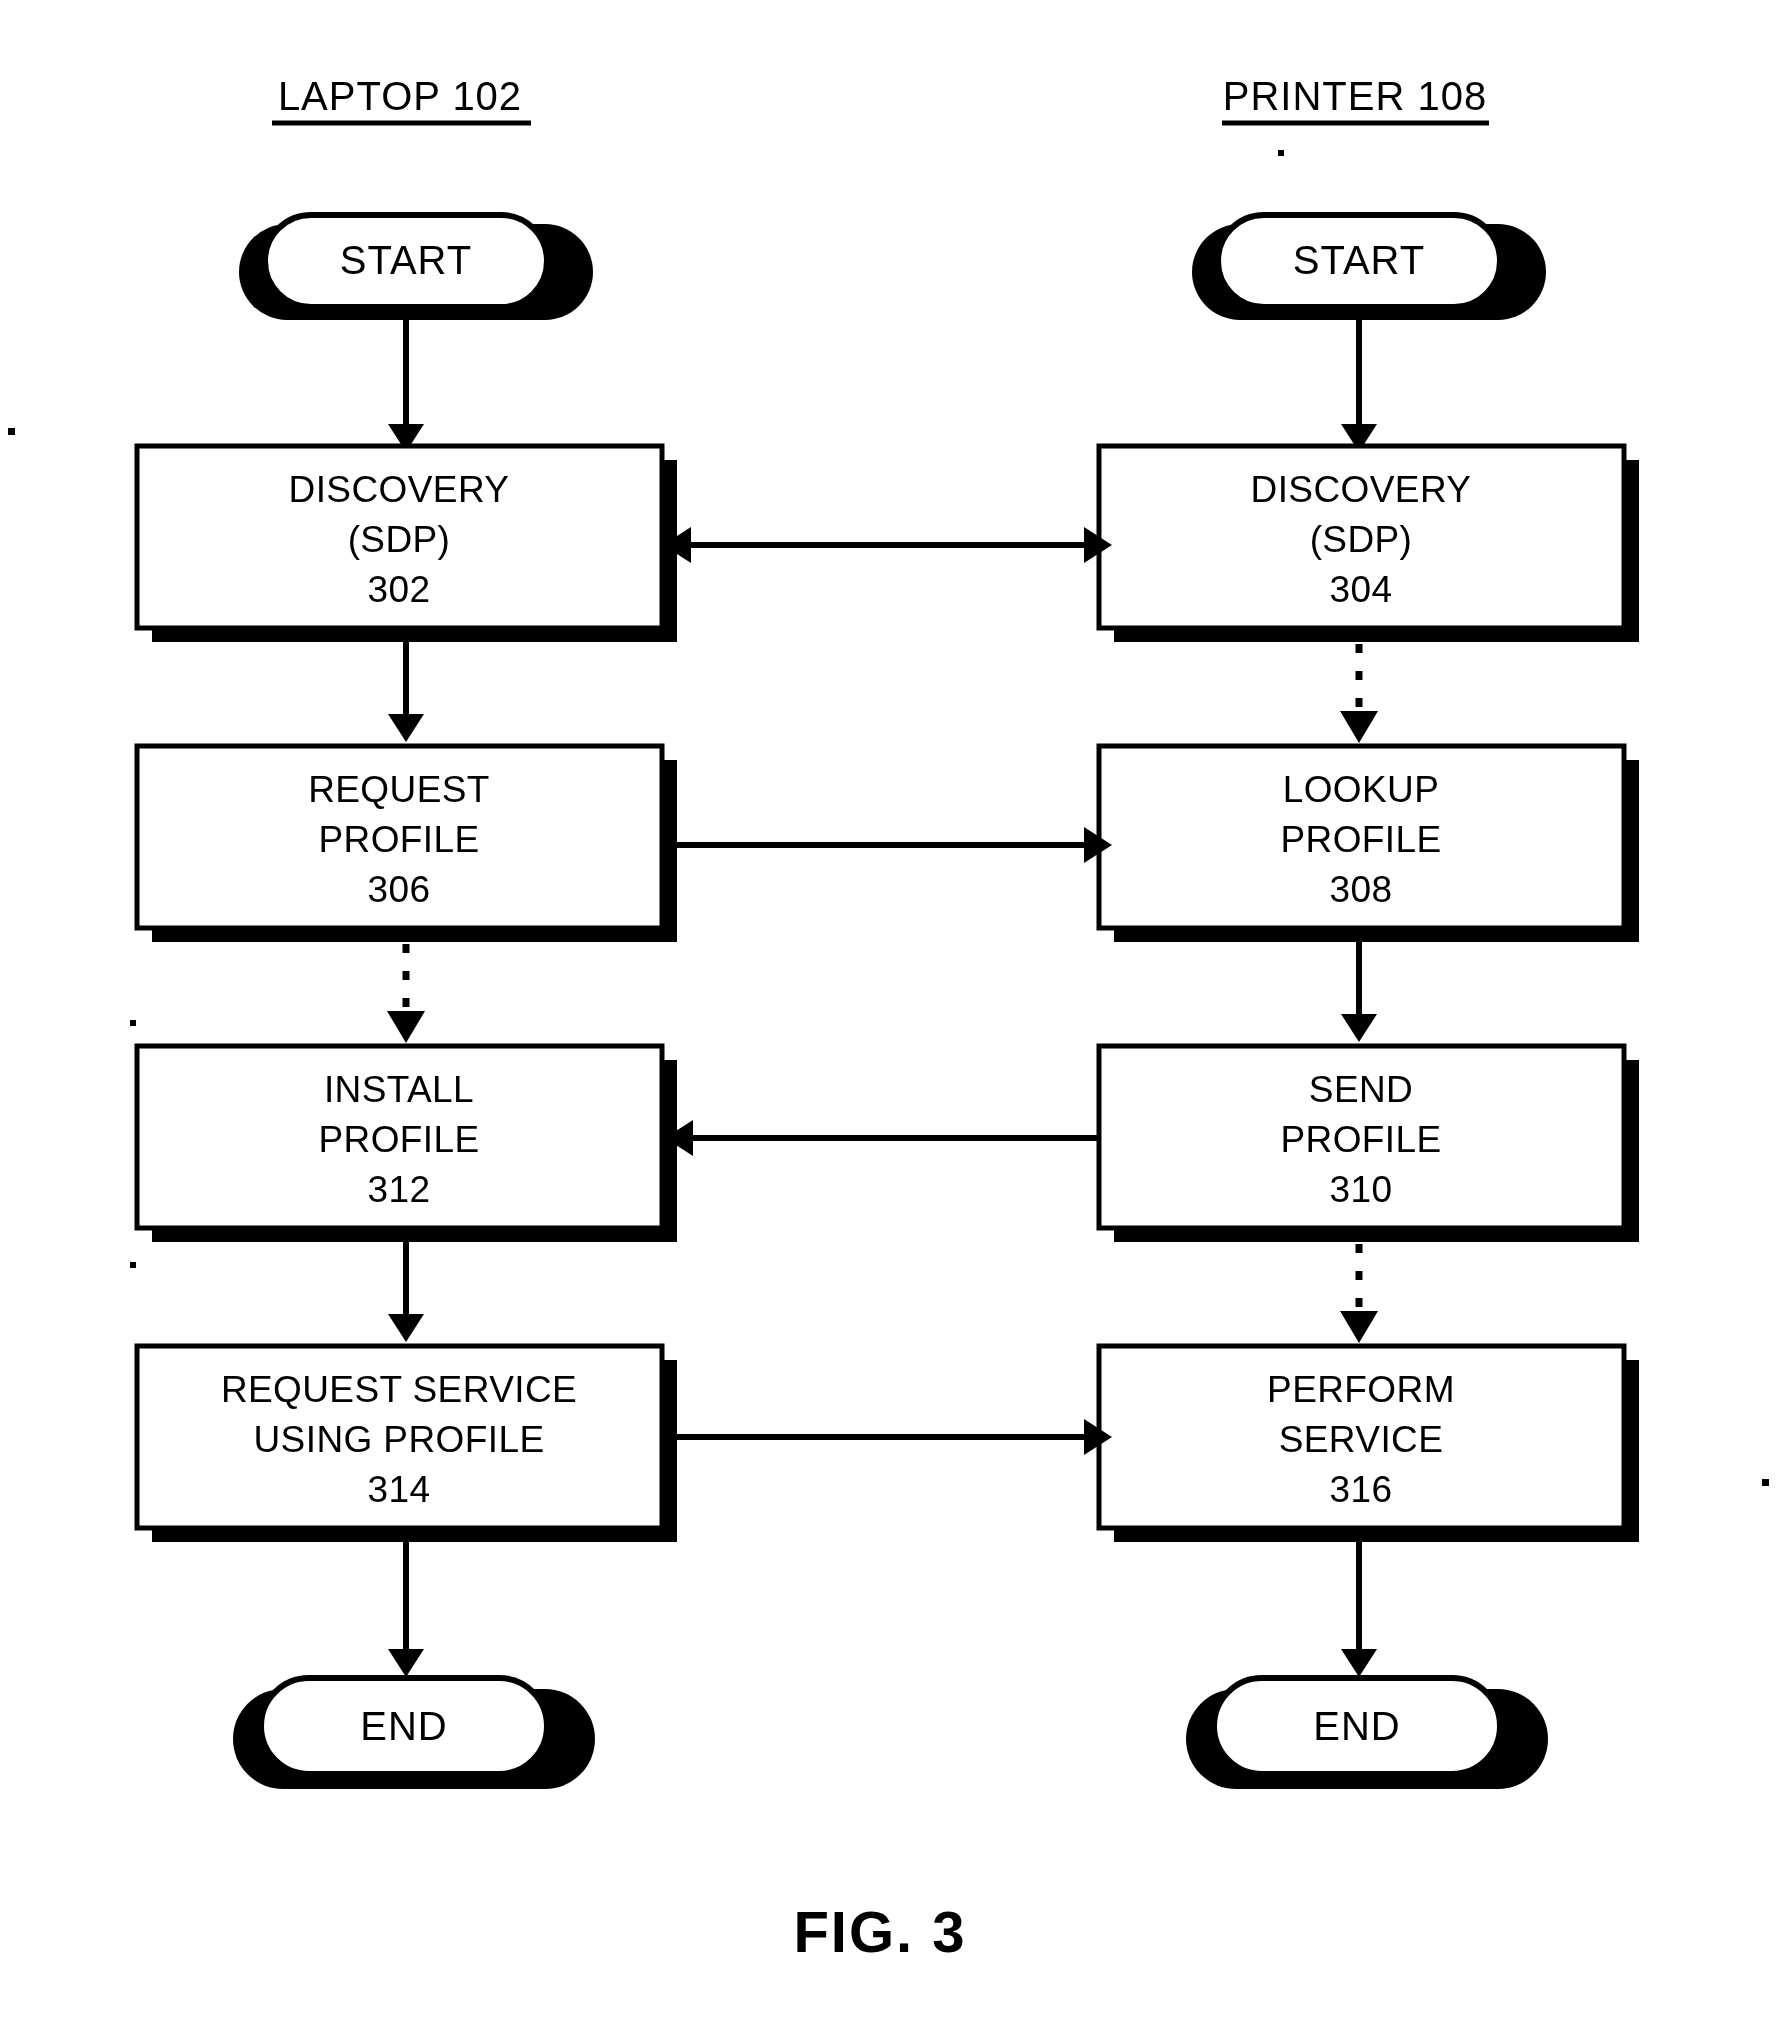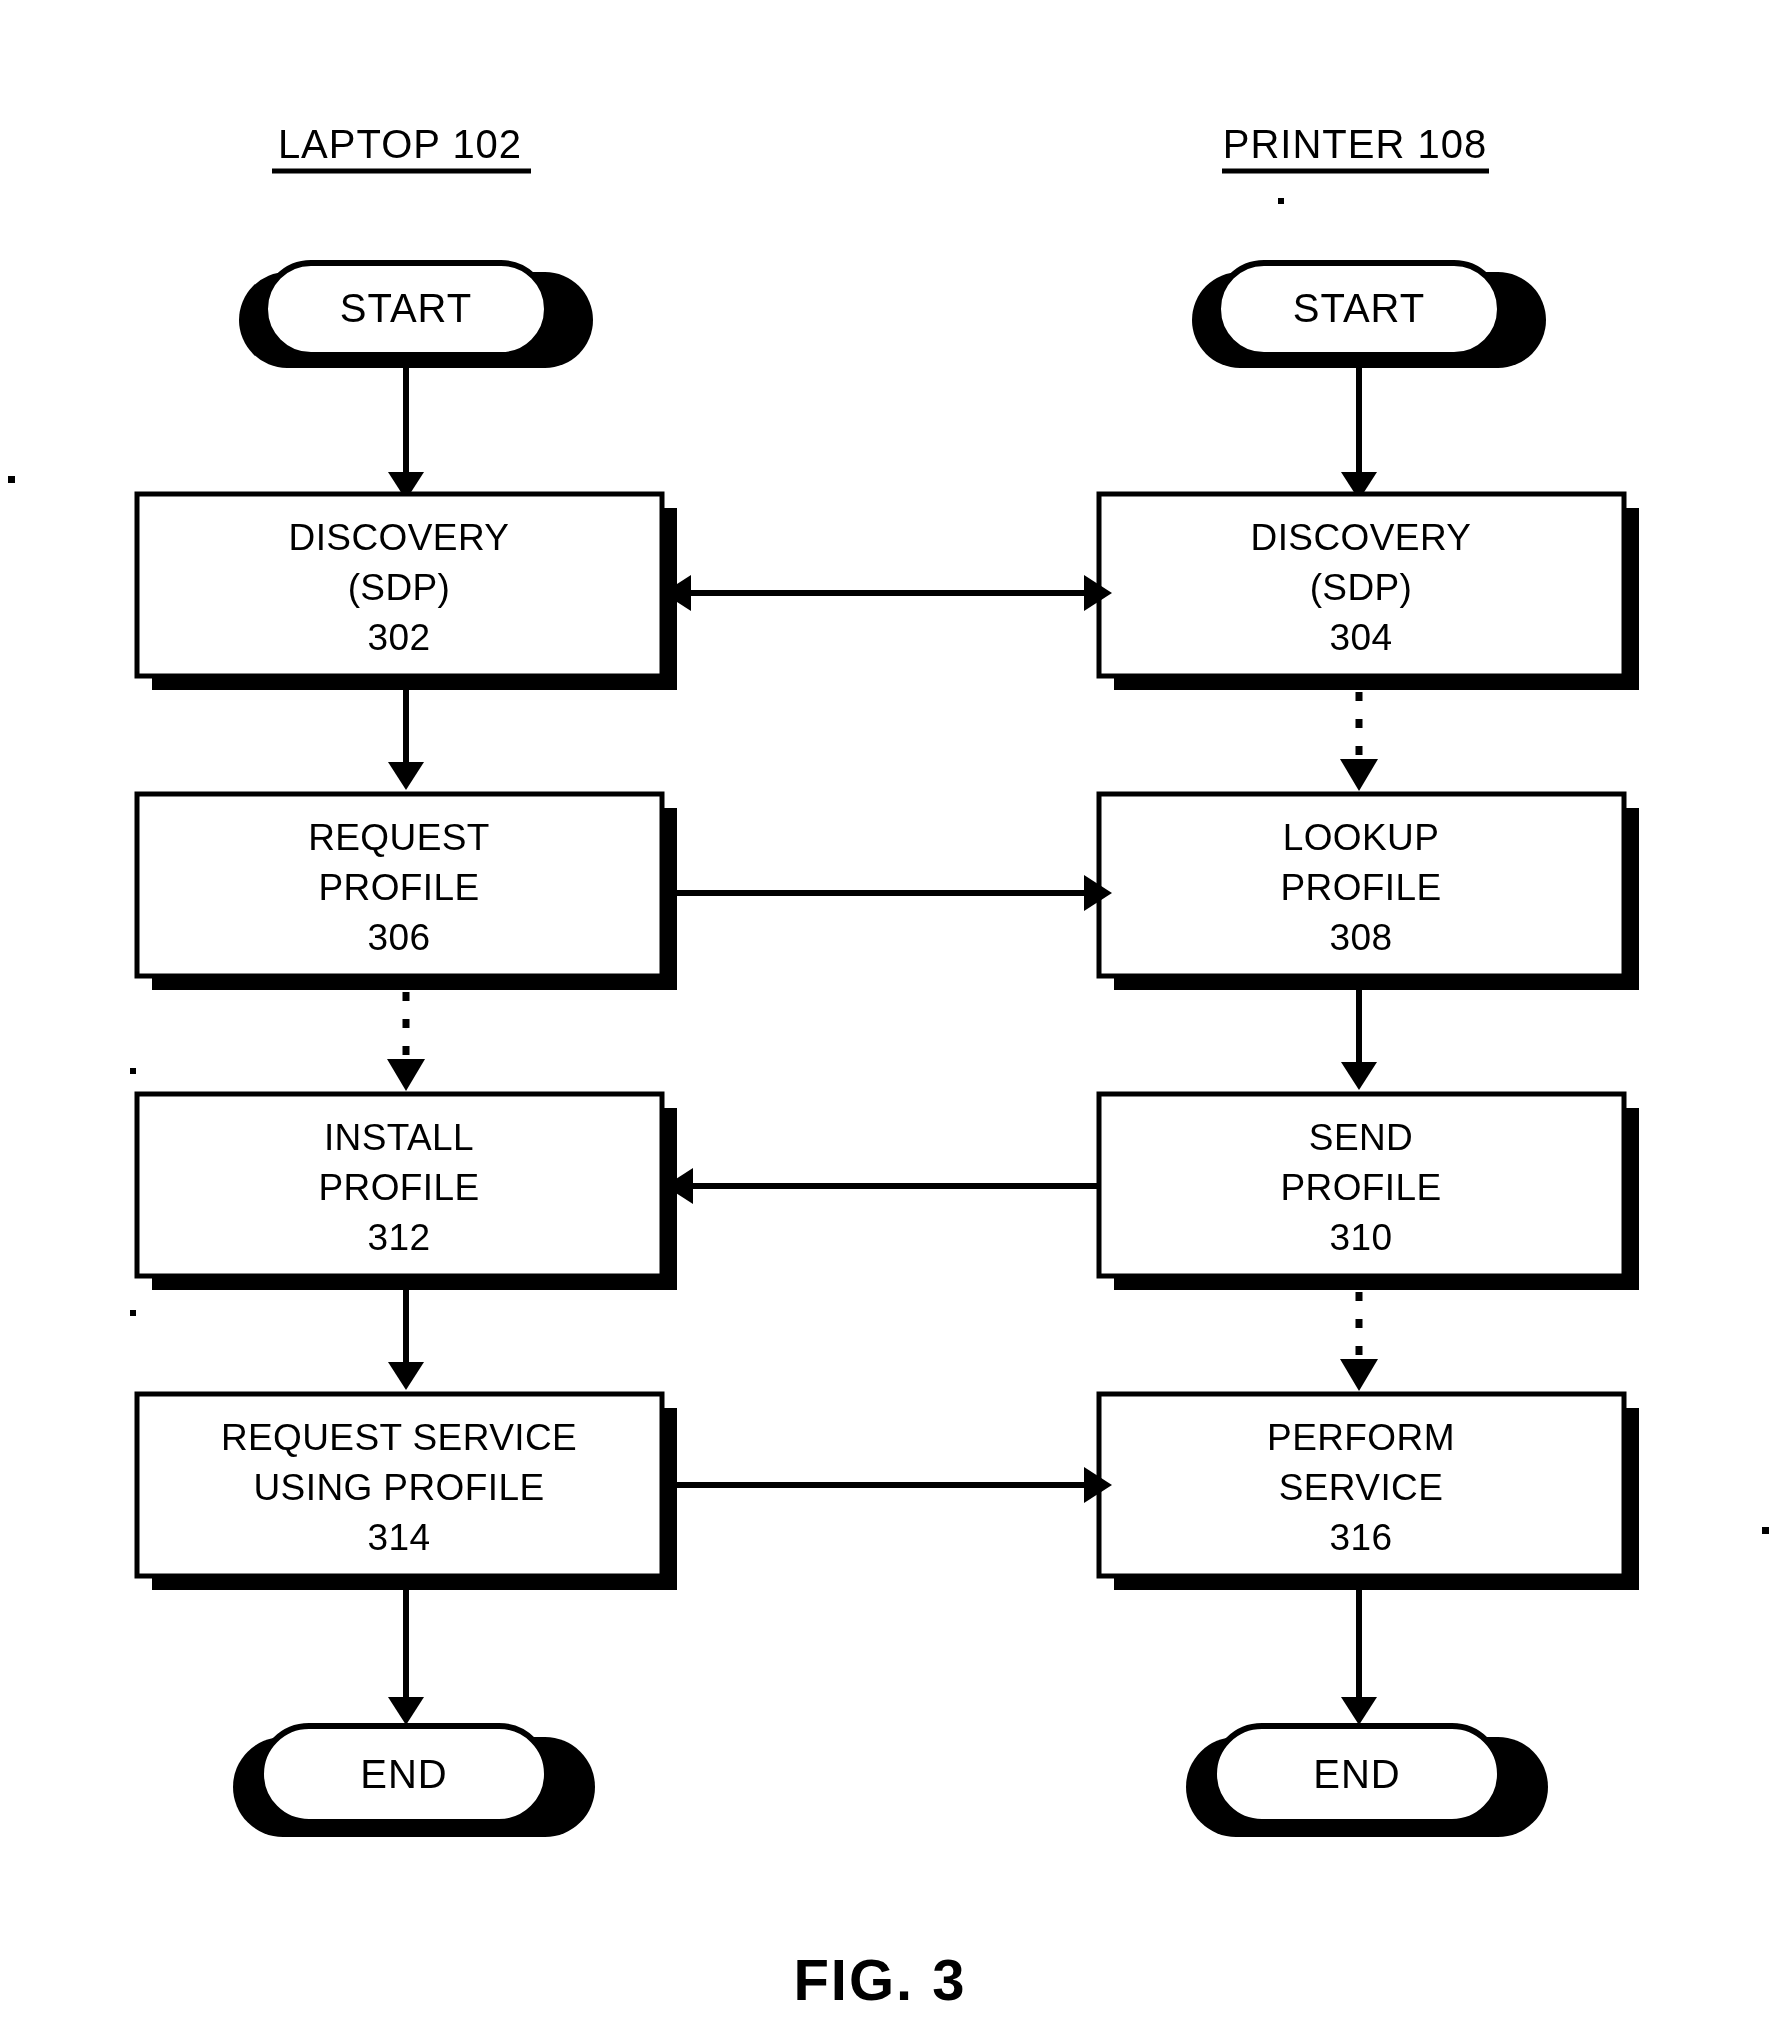--- a/index.html
+++ b/index.html
@@ -14,21 +14,20 @@
     font-family: "Liberation Sans", sans-serif;
     color: #000000;
     overflow: hidden;
     position: relative;
   }
   #figure-root {
     position: absolute;
     left: 0; top: 0;
     width: 1791px;
     height: 1824px;
-    margin-top: 48px;
   }
   svg.diagram {
     display: block;
     width: 1791px;
     height: 2036px;
   }
   .col-header {
     font-family: "Liberation Sans", sans-serif;
     font-size: 40px;
     letter-spacing: 1px;

